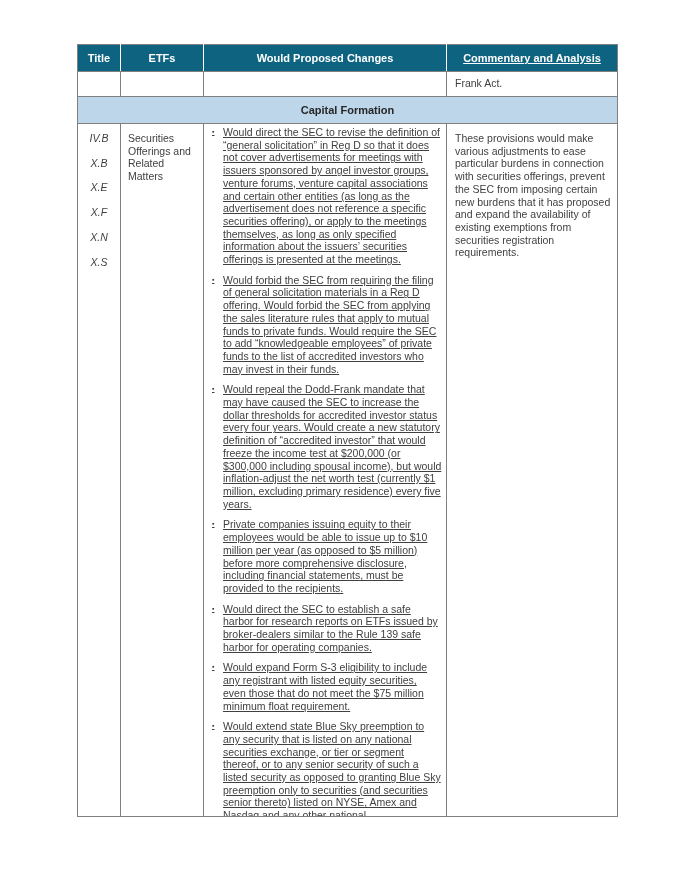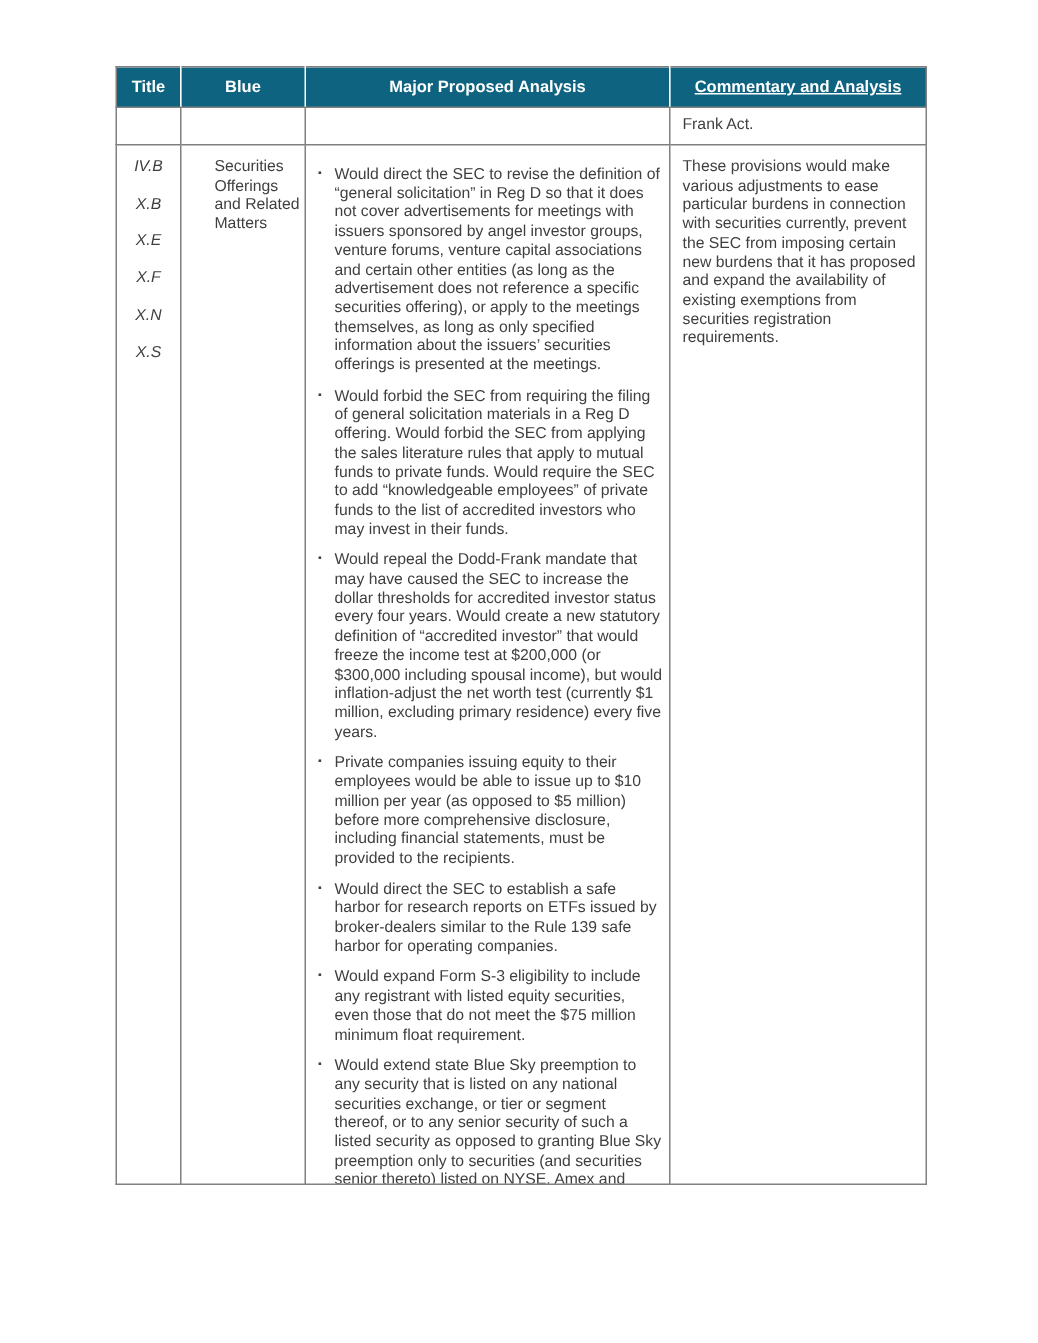--- a/index.html
+++ b/index.html
@@ -49,22 +49,22 @@
     height: 27px;
     text-align: center;
     vertical-align: middle;
     font-size: 11px;
     font-weight: bold;
     padding: 2px;
   }
   tr.content-row td { height: 692px; padding: 0; }
   .clip { height: 692px; overflow: hidden; }
   .clip.titles-clip     { padding: 8px 2px 0 2px; text-align: center; font-style: italic; }
-  .clip.topic-clip      { padding: 8px 2px 0 7px; margin-left: 15px; }
-  .clip.changes-clip    { padding: 13px 4px 0 8px; }
+  .clip.topic-clip      { padding: 8px 2px 0 7px; }
+  .clip.changes-clip    { padding: 2px 4px 0 8px; text-decoration: underline; }
   .clip.commentary-clip { padding: 8px 6px 0 8px; }
   .title-item { margin-bottom: 12px; }
   .bullet-item { display: flex; margin-bottom: 8px; }
   .bullet-glyph {
     flex: none;
     width: 11px;
     font-size: 7px;
     line-height: 12.7px;
     color: var(--body-text, #3f3f3f);
   }
@@ -77,31 +77,34 @@
   <table class="doc-table">
     <colgroup>
       <col style="width:43px">
       <col style="width:83px">
       <col style="width:243px">
       <col style="width:171px">
     </colgroup>
     <thead>
       <tr>
         <th>Title</th>
-        <th>Blue</th>
-        <th>Major Proposed Analysis</th>
+        <th>ETFs</th>
+        <th>Would Proposed Changes</th>
         <th>Commentary and Analysis</th>
       </tr>
     </thead>
     <tbody>
       <tr class="carryover-row">
         <td></td>
         <td></td>
         <td></td>
         <td>Frank Act.</td>
+      </tr>
+      <tr class="section-row">
+        <td colspan="4">Capital Formation</td>
       </tr>
       <tr class="content-row">
         <td>
           <div class="clip titles-clip">
 
               <div class="title-item">IV.B</div>
 
               <div class="title-item">X.B</div>
 
               <div class="title-item">X.E</div>
@@ -152,19 +155,19 @@
               </div>
 
               <div class="bullet-item">
                 <span class="bullet-glyph">▪</span>
                 <span class="bullet-text">Would extend state Blue Sky preemption to any security that is listed on any national securities exchange, or tier or segment thereof, or to any senior security of such a listed security as opposed to granting Blue Sky preemption only to securities (and securities senior thereto) listed on NYSE, Amex and Nasdaq and any other national</span>
               </div>
             </div>
         </td>
         <td>
           <div class="clip commentary-clip">
-            <div>These provisions would make various adjustments to ease particular burdens in connection with securities currently, prevent the SEC from imposing certain new burdens that it has proposed and expand the availability of existing exemptions from securities registration requirements.</div>
+            <div>These provisions would make various adjustments to ease particular burdens in connection with securities offerings, prevent the SEC from imposing certain new burdens that it has proposed and expand the availability of existing exemptions from securities registration requirements.</div>
           </div>
         </td>
       </tr>
     </tbody>
   </table>
 </div>
 
 </body></html>

